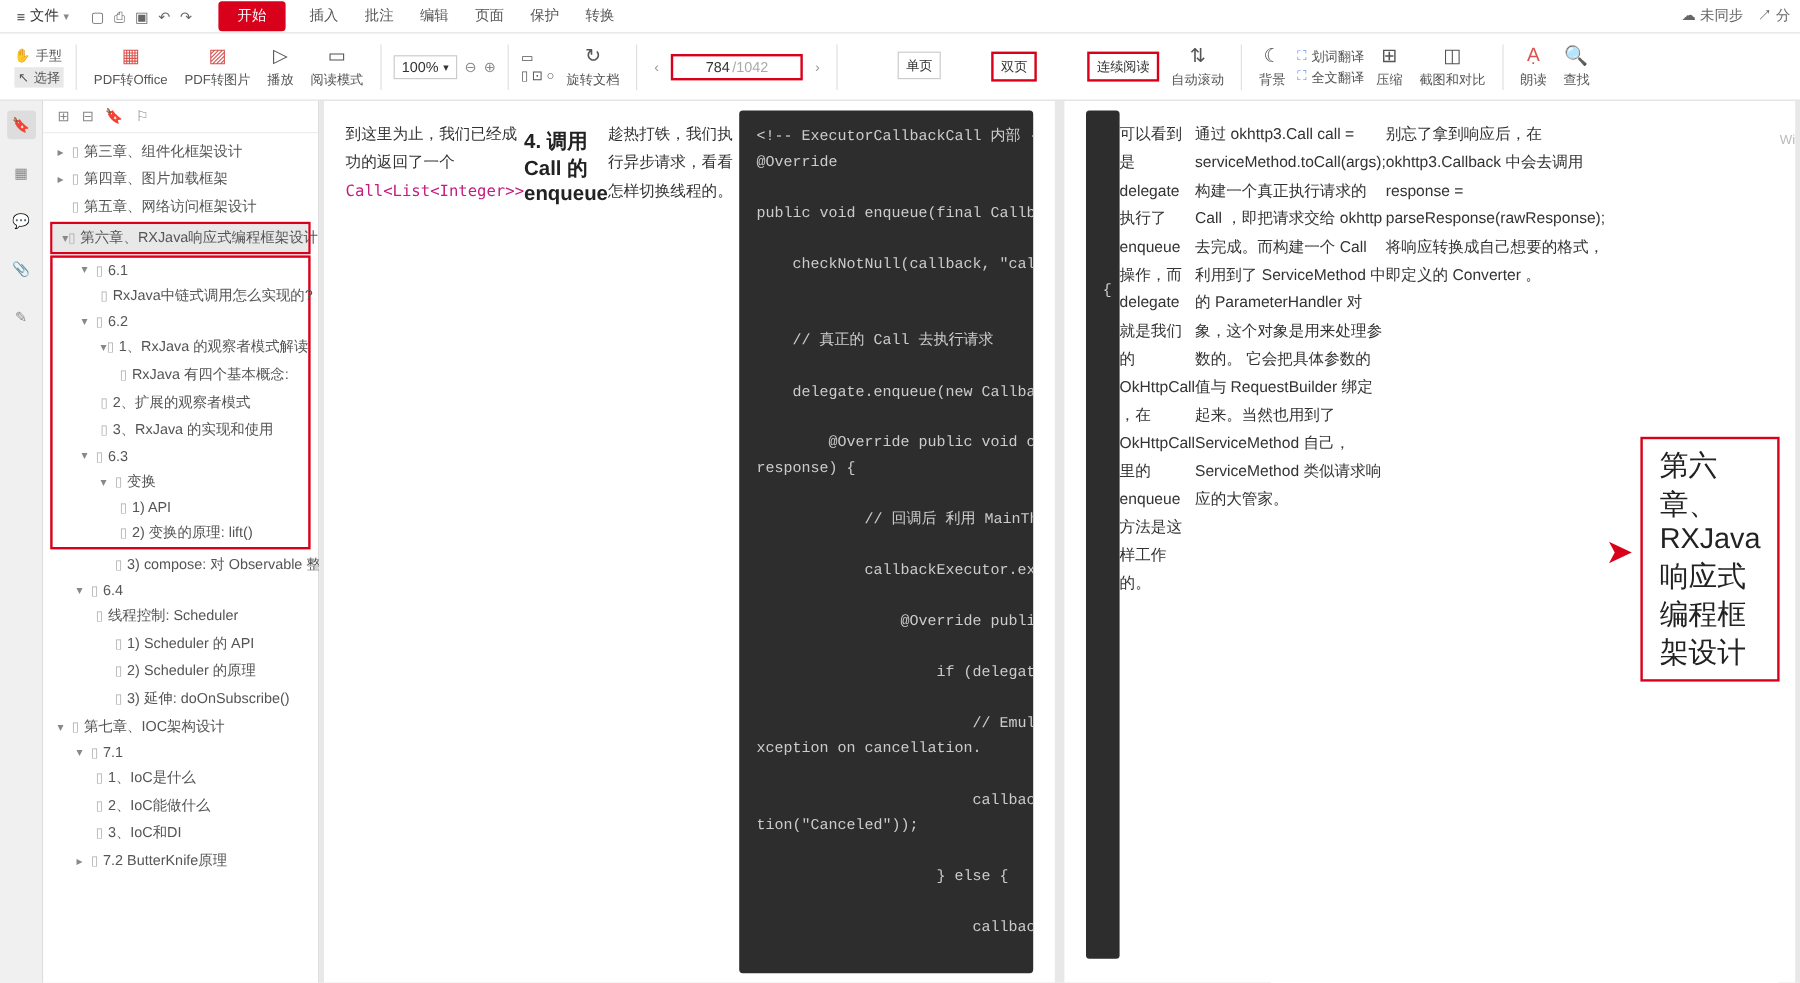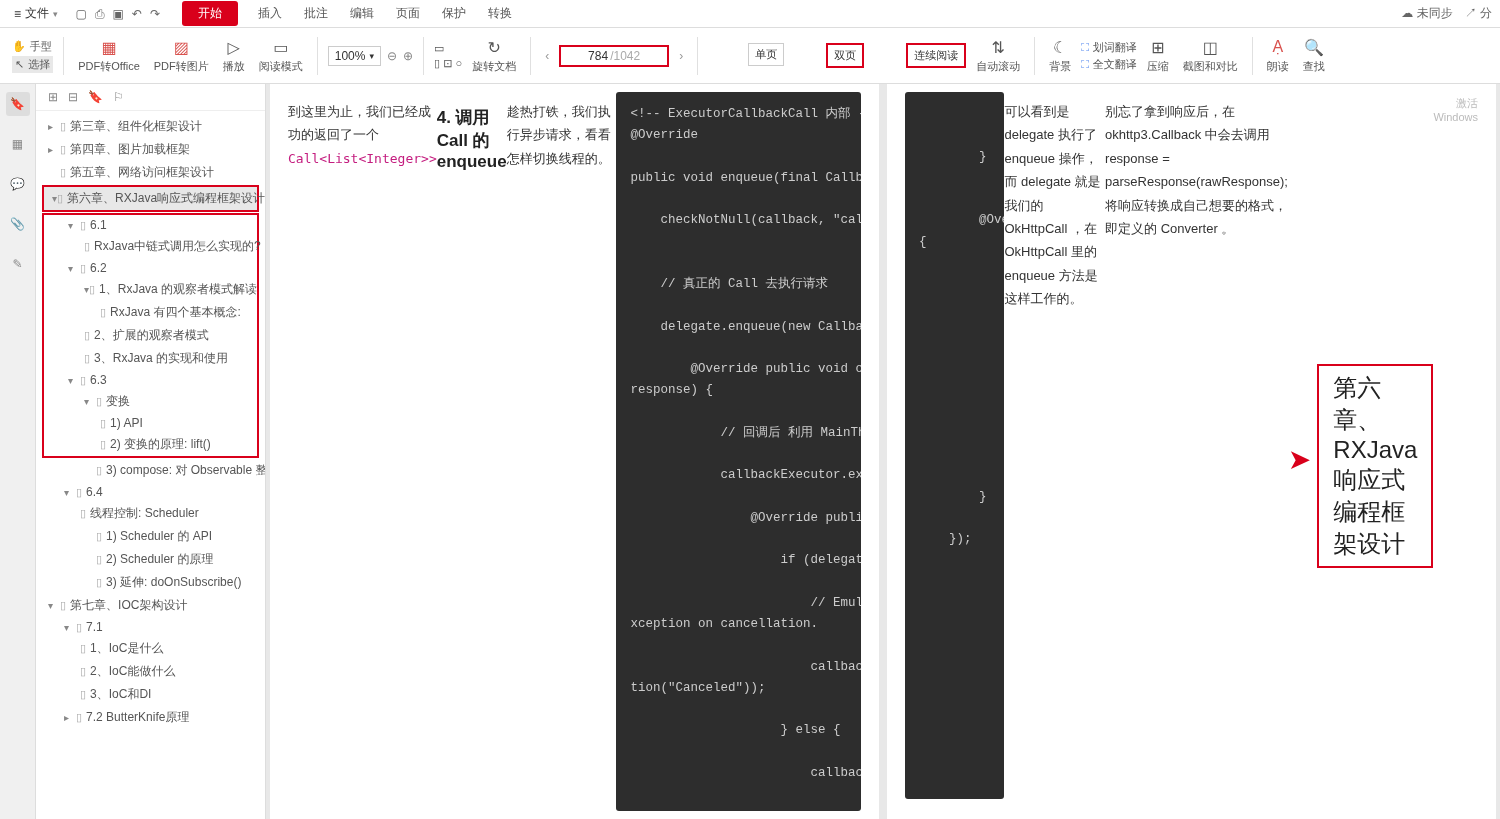--- a/index.html
+++ b/index.html
@@ -406,20 +406,21 @@
                     callback.onFailure(ExecutorCallbackCall.this, t);
 
                 }
 
             });
 
         }
 
     });</div>
       <div class="doc-text">可以看到是 delegate 执行了 enqueue 操作，而 delegate 就是我们的 OkHttpCall ，在 OkHttpCall 里的 enqueue 方法是这样工作的。</div>
+      <div class="doc-text">通过 okhttp3.Call call = serviceMethod.toCall(args); 构建一个真正执行请求的 Call ，即把请求交给 okhttp 去完成。而构建一个 Call 利用到了 ServiceMethod 中的 ParameterHandler 对象，这个对象是用来处理参数的。 它会把具体参数的值与 RequestBuilder 绑定起来。当然也用到了 ServiceMethod 自己，ServiceMethod 类似请求响应的大管家。</div>
       <div class="doc-text">别忘了拿到响应后，在 okhttp3.Callback 中会去调用 response = parseResponse(rawResponse); 将响应转换成自己想要的格式，即定义的 Converter 。</div>
       <div style="display:flex;align-items:center;margin-top:16px">
         <span class="arrow-red">➤</span>
         <span class="chapter-title">第六章、RXJava 响应式编程框架设计</span>
       </div>
       <div style="position:relative;text-align:right;color:#bbb;font-size:11px;margin-top:4px">激活 Windows</div>
     </div>
   </div>
 </div>
 

